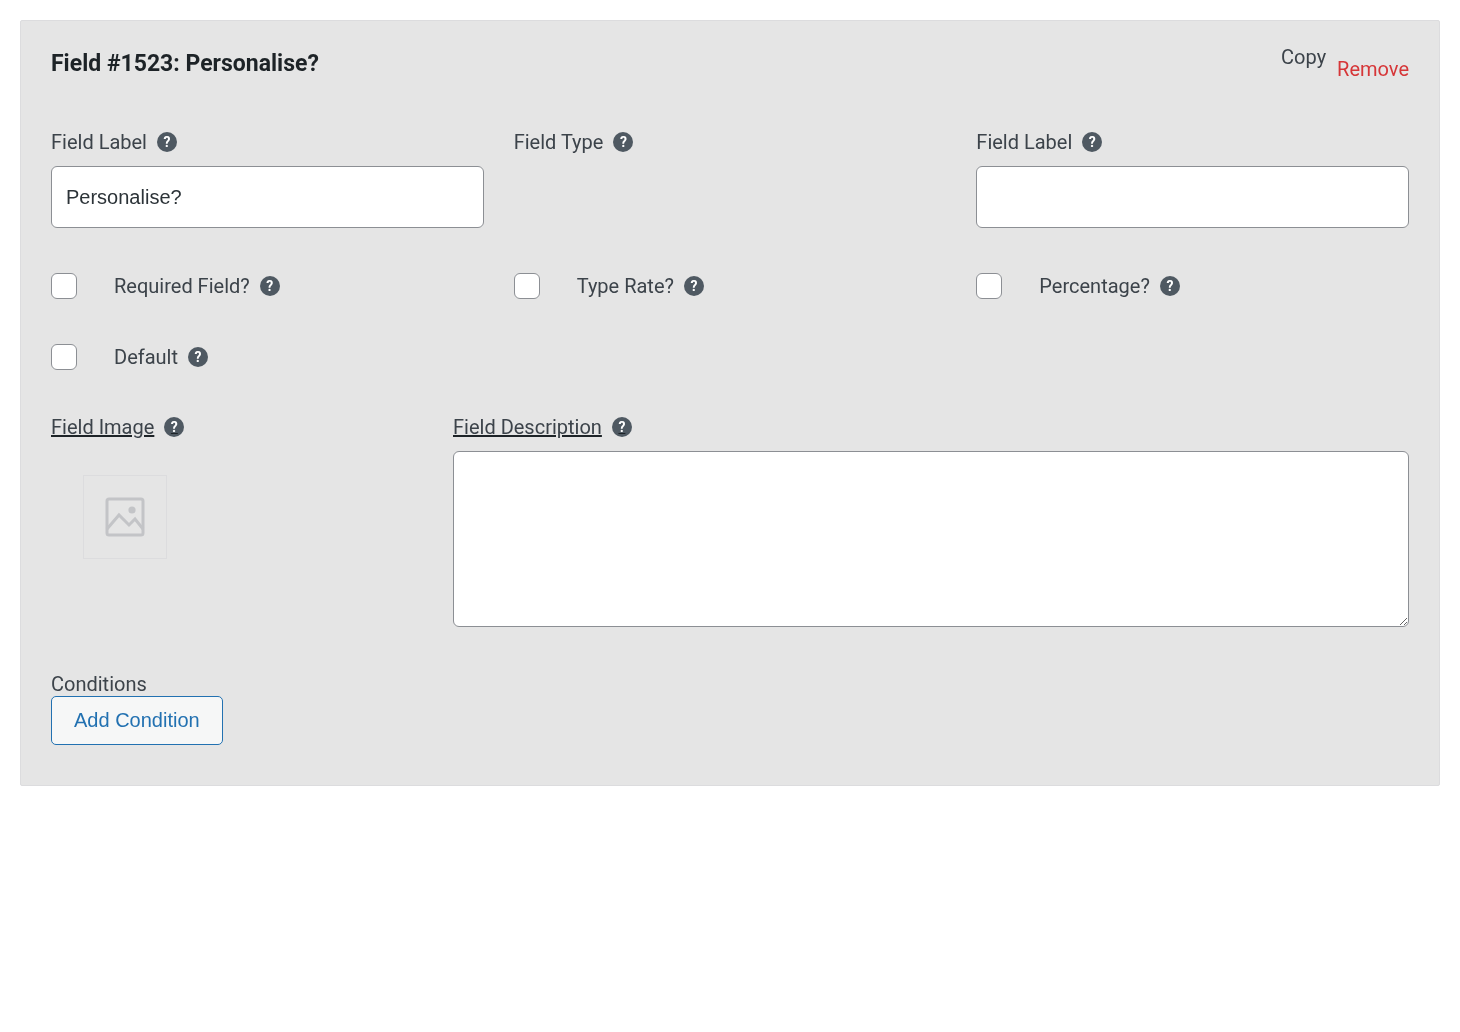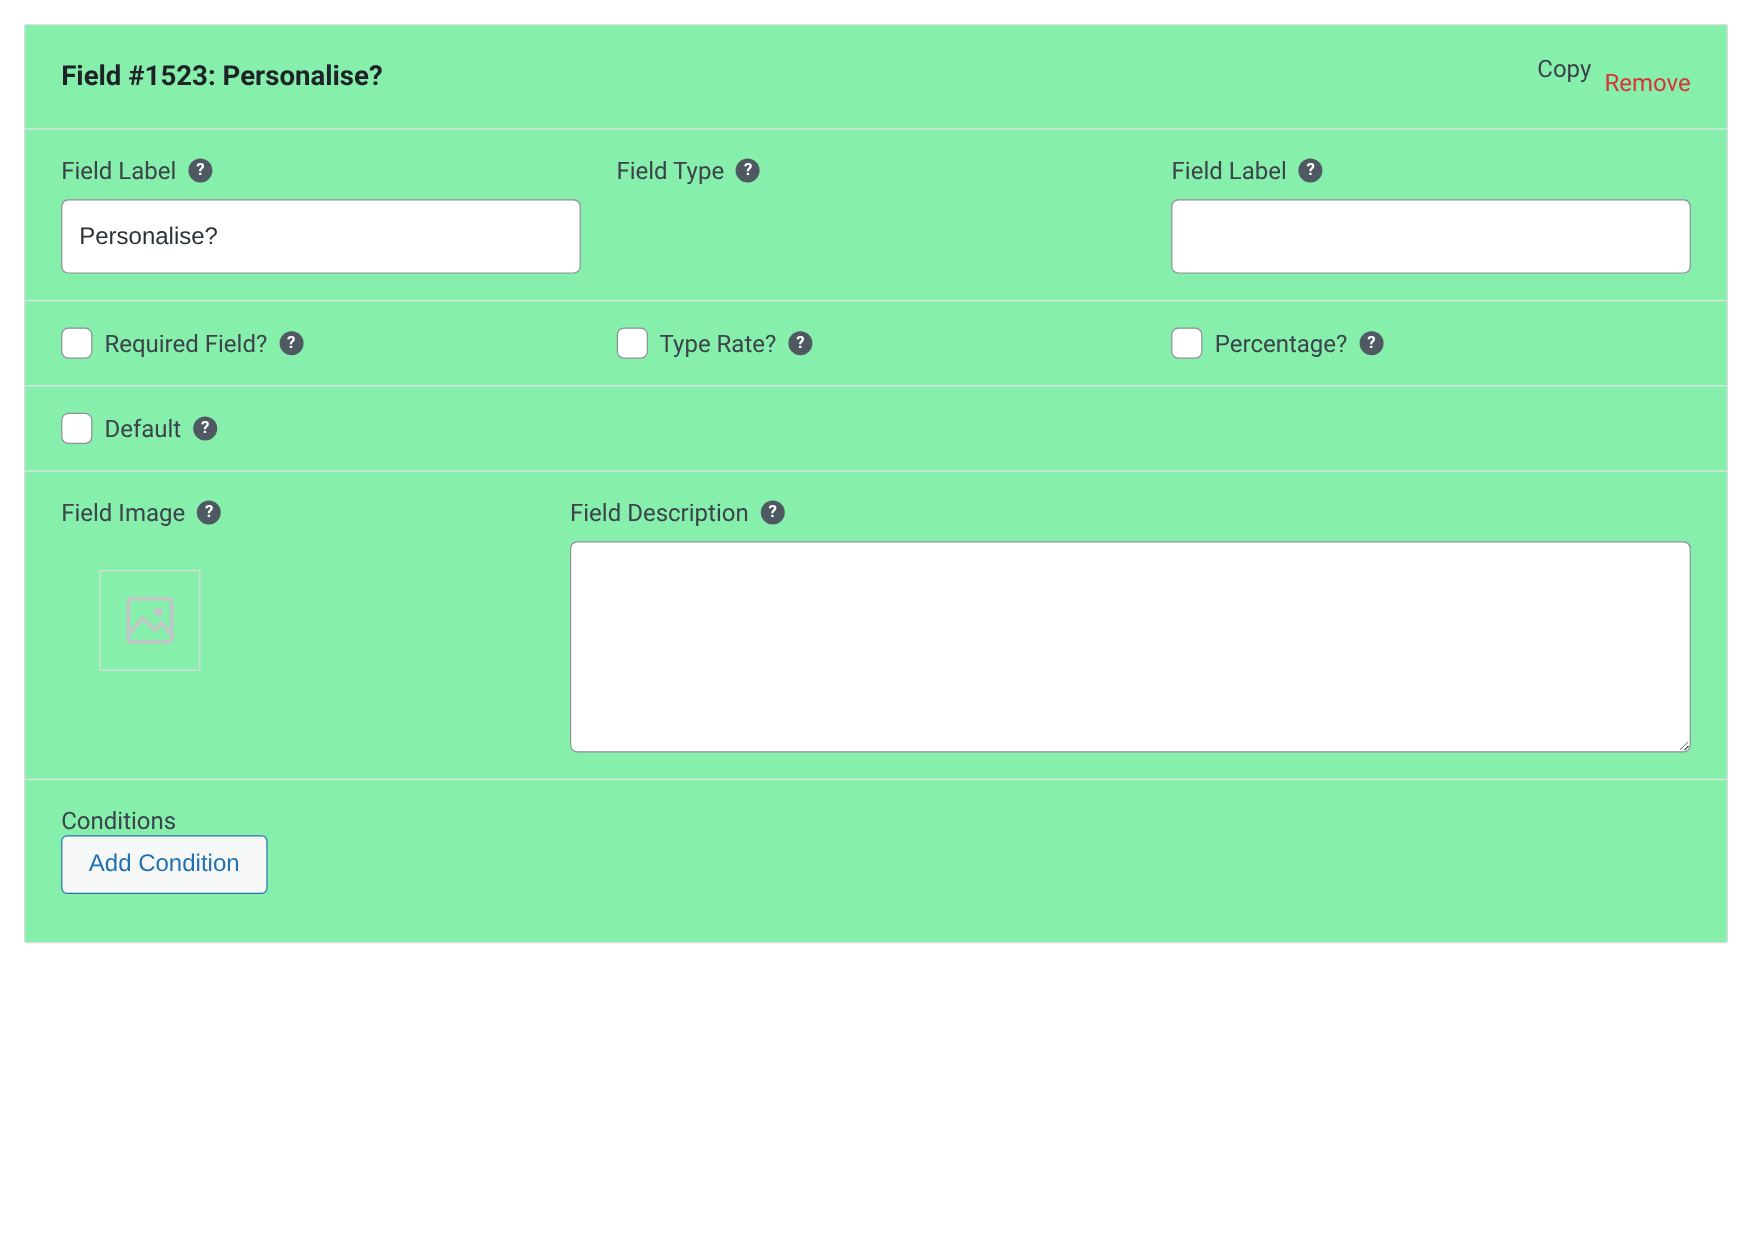--- a/index.html
+++ b/index.html
@@ -5,21 +5,21 @@
   * { box-sizing: border-box; margin: 0; padding: 0; }
   body {
     font-family: -apple-system, BlinkMacSystemFont, "Segoe UI", Roboto, Helvetica, Arial, sans-serif;
     background: #fff;
     padding: 20px;
     color: #1d2327;
   }
   .panel {
     border: 1px solid #dcdcde;
     border-radius: 2px;
-    background: #86efac;
+    background: #e5e5e5;
   }
   .panel-header {
     display: flex;
     align-items: center;
     justify-content: space-between;
     padding: 24px 30px 26px 30px;
   }
   .panel-title {
     font-size: 23px;
     font-weight: 700;
@@ -105,27 +105,28 @@
   .checkbox {
     width: 26px; height: 26px;
     border: 1px solid #8c8f94;
     border-radius: 6px;
     background: #fff;
     flex-shrink: 0;
   }
   .checkbox-label {
     font-size: 20px;
     color: #3c434a;
-    display:flex; align-items:center; gap:10px;
+    display:flex; align-items:center; gap:10px;margin-left:27px;
   }
   .row2 {
     display: grid;
     grid-template-columns: 380px 1fr;
-    gap: 44px;
+    gap: 22px;
     align-items: start;
+    text-decoration: underline;
   }
   .image-placeholder {
     width: 84px; height: 84px;
     border: 1px solid #dcdcde;
     display:flex; align-items:center; justify-content:center;
     margin-top: 24px;
     margin-left: 32px;
   }
   .image-placeholder svg { width: 48px; height: 48px; }
   textarea {

